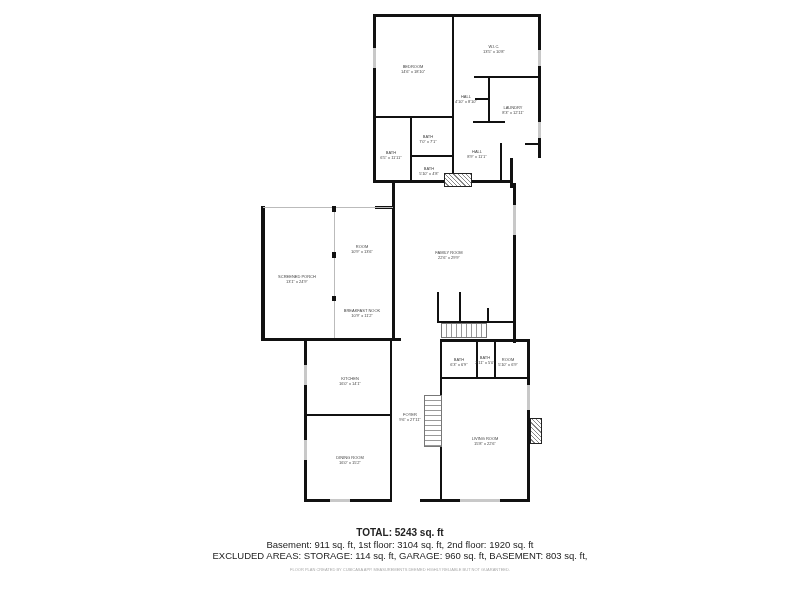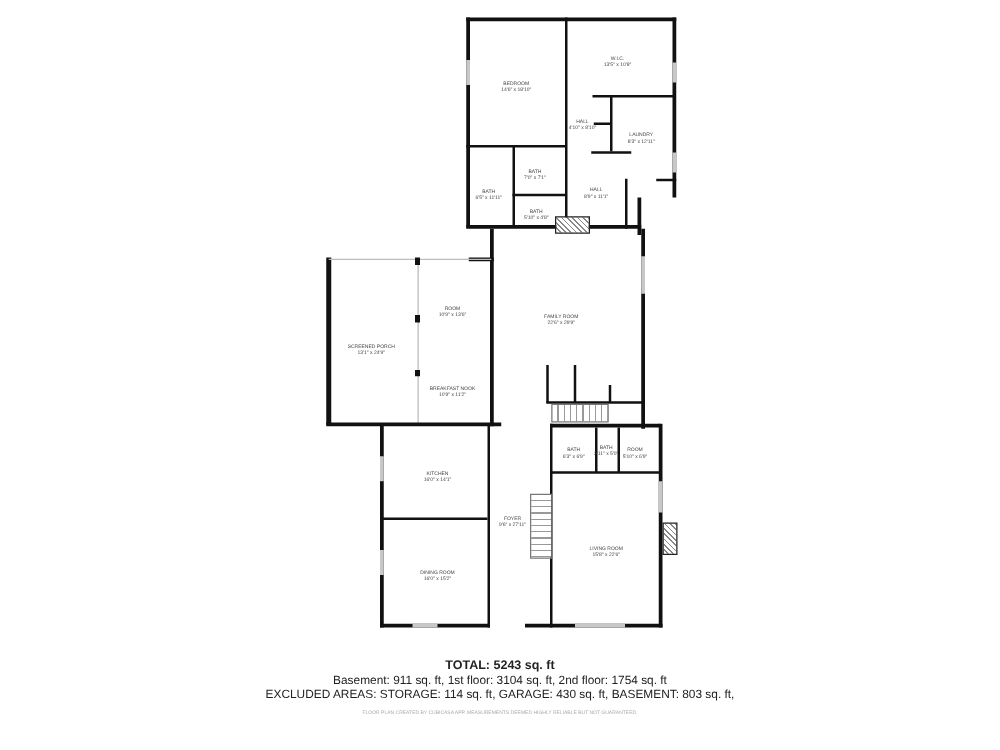--- a/index.html
+++ b/index.html
@@ -98,18 +98,18 @@
   <div class="lbl" style="left:350px;top:455px;"><span class="n">DINING ROOM</span><span>16'0" x 15'2"</span></div>
   <div class="lbl" style="left:410px;top:412px;"><span class="n">FOYER</span><span>9'6" x 27'11"</span></div>
   <div class="lbl" style="left:459px;top:357px;"><span class="n">BATH</span><span>6'3" x 6'9"</span></div>
   <div class="lbl" style="left:485px;top:355px;"><span class="n">BATH</span><span>2'11" x 5'0"</span></div>
   <div class="lbl" style="left:508px;top:357px;"><span class="n">ROOM</span><span>5'10" x 6'9"</span></div>
   <div class="lbl" style="left:485px;top:436px;"><span class="n">LIVING ROOM</span><span>15'8" x 22'6"</span></div>
 </div>
 
 <div class="summary">
   <div class="total">TOTAL: 5243 sq. ft</div>
-  <div class="line">Basement: 911 sq. ft, 1st floor: 3104 sq. ft, 2nd floor: 1754 sq. ft</div>
-  <div class="line">EXCLUDED AREAS: STORAGE: 114 sq. ft, GARAGE: 430 sq. ft, BASEMENT: 803 sq. ft,</div>
+  <div class="line">Basement: 911 sq. ft, 1st floor: 3104 sq. ft, 2nd floor: 1920 sq. ft</div>
+  <div class="line">EXCLUDED AREAS: STORAGE: 114 sq. ft, GARAGE: 960 sq. ft, BASEMENT: 803 sq. ft,</div>
   <div class="disclaimer">Floor plan created by CubiCasa App. Measurements deemed highly reliable but not guaranteed.</div>
 </div>
 
 <div class="mls">MLS Now</div>
 
 </body></html>

